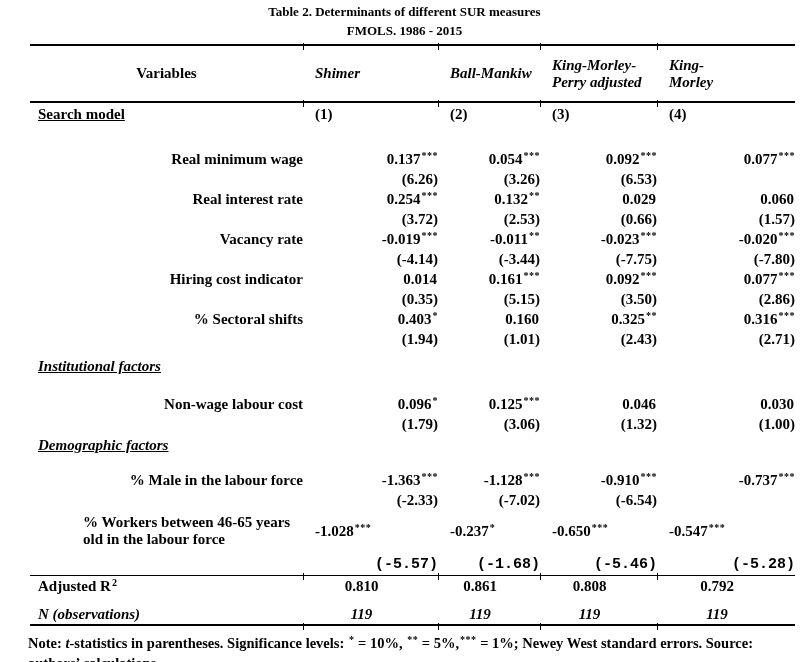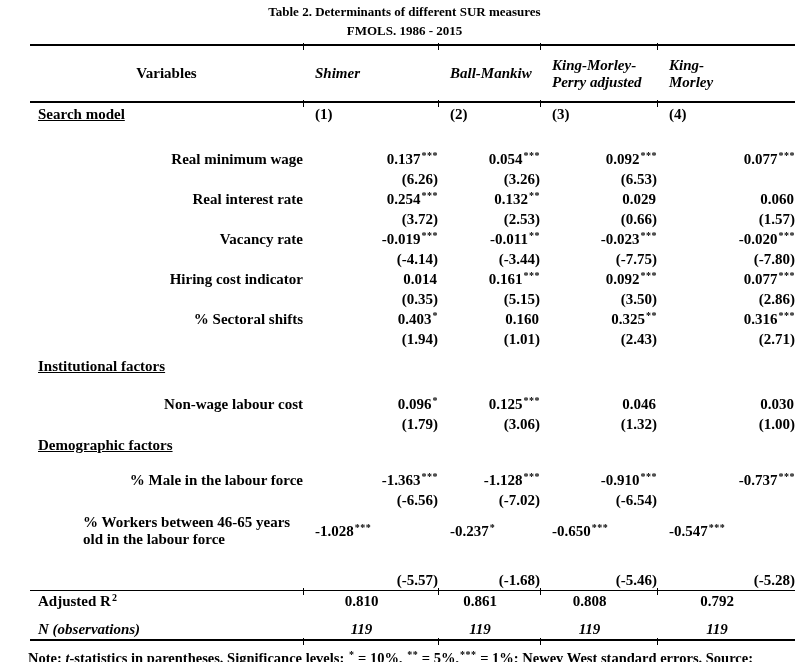--- a/index.html
+++ b/index.html
@@ -16,24 +16,24 @@
   .row{ display:grid;grid-template-columns:273px 135px 102px 117px 138px; }
   .cell{ padding-left:12px;white-space:nowrap; }
   .lblcell{ padding-left:8px;white-space:normal; }
   .header-row{ height:55px;align-items:center; }
   .colhdr{ font-style:italic;line-height:17px; }
   .hl{ display:block; }
   .variables-hdr{ text-align:center;padding-left:0; }
   .model-row{ height:28px;align-items:start;padding-top:3px; }
   .ul{ text-decoration:underline; }
   .vrow,.trow{ height:20px;line-height:20px;text-align:right; }
-  .sect-row{ height:22px;line-height:22px; }
+  .sect-row{ height:22px;line-height:22px;font-style:italic; }
   .workers-row{ height:38px;align-items:center;padding-top:2px; }
   .workers-row .lblcell{ line-height:17px;margin-left:45px; }
-  .workers-t{ margin-top:20px; }
+  .workers-t{ margin-top:5px;font-family:Liberation Mono, monospace; }
   .stat-row{ height:21px;line-height:21px; }
   .n-row{ height:19px;line-height:19px;font-style:italic;margin-top:8px; }
   .stat-val{ text-align:center;padding-left:0;padding-right:18px; }
   sup{ font-size:10px;line-height:0;position:relative;top:-5px;vertical-align:baseline;margin-left:1px;letter-spacing:0.5px; }
   .sp6{height:6px}.sp14{height:14px}.sp15{height:15px}.sp17{height:17px}
   .note{ margin:7px 0 0 28px;width:776px;line-height:20px;font-size:14.5px; }
   .it{ font-style:italic; }
 </style>
 </head>
 <body>
@@ -202,21 +202,21 @@
 
     <div class="row vrow">
       <div class="cell lblcell">% Male in the labour force</div>
       <div class="cell"><span>-1.363</span><sup>***</sup></div>
       <div class="cell"><span>-1.128</span><sup>***</sup></div>
       <div class="cell"><span>-0.910</span><sup>***</sup></div>
       <div class="cell"><span>-0.737</span><sup>***</sup></div>
     </div>
     <div class="row trow">
       <div class="cell lblcell"></div>
-      <div class="cell">(-6.56)</div>
+      <div class="cell">(-2.33)</div>
       <div class="cell">(-7.02)</div>
       <div class="cell">(-6.54)</div>
     </div>
 
     <div class="row workers-row">
       <div class="cell lblcell">
           <span class="hl">% Workers between 46-65 years</span>
           <span class="hl">old in the labour force</span>
         </div>
       <div class="cell"><span>-1.028</span><sup>***</sup></div>

